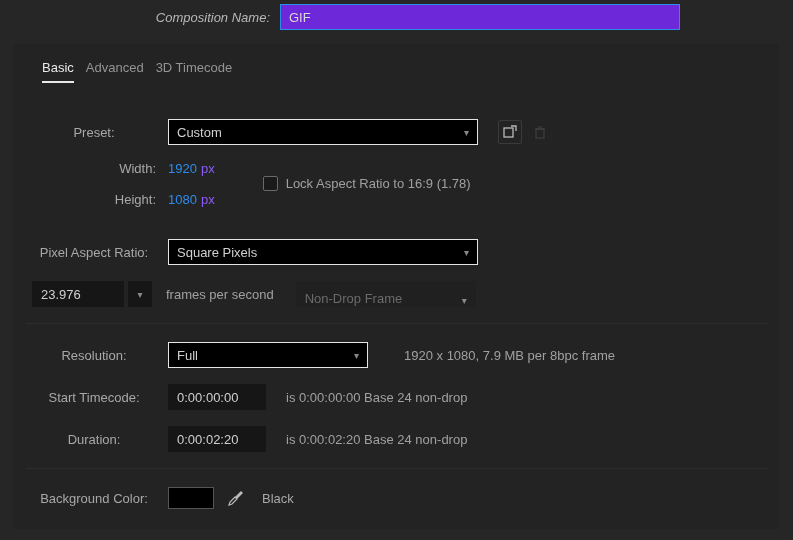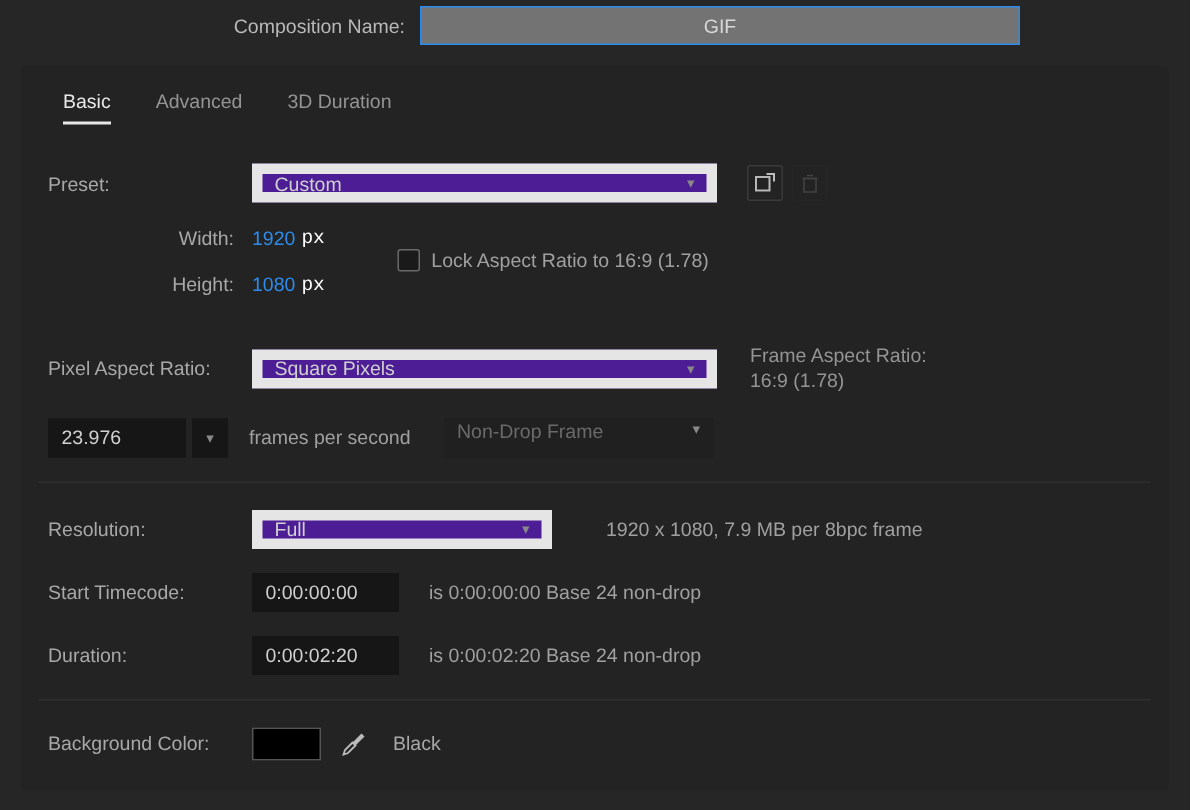--- a/index.html
+++ b/index.html
@@ -15,66 +15,66 @@
   .top-row {
     display: flex;
     align-items: center;
     padding: 4px 0 14px 0;
   }
   .top-label {
     width: 280px;
     text-align: right;
     padding-right: 10px;
     color: #b8b8b8;
+    font-style: italic;
   }
   .name-input {
     flex: 0 0 400px;
-    background: #737373;
+    background: #6d28d9;
     border: 1px solid #2d8ceb;
     color: #d8d8d8;
     padding: 4px 8px;
     font-size: 13px;
     height: 26px;
-    text-align: center;
   }
   .panel {
     background: #232323;
     margin: 0 14px;
     border-radius: 2px;
     padding: 16px 18px 20px 18px;
   }
   .tabs {
     display: flex;
-    gap: 30px;
+    gap: 12px;
     padding-left: 10px;
-    margin-bottom: 26px;
+    margin-bottom: 36px;
   }
   .tab {
     color: #949494;
     cursor: pointer;
     padding-bottom: 6px;
   }
   .tab.active {
     color: #e8e8e8;
     border-bottom: 2px solid #e8e8e8;
   }
   .row {
     display: flex;
     align-items: center;
     margin-bottom: 16px;
   }
   .label {
     width: 136px;
-    text-align: left;
+    text-align: center;
     padding-right: 12px;
     color: #a8a8a8;
   }
   .select {
-    background: #4c1d95;
-    border: 7px solid #e5e5e5;
+    background: #000000;
+    border: 1px solid #e5e5e5;
     color: #d0d0d0;
     height: 26px;
     padding: 0 8px;
     display: flex;
     align-items: center;
     justify-content: space-between;
     cursor: pointer;
   }
   .select.lg { width: 310px; }
   .select.md { width: 200px; }
@@ -86,21 +86,21 @@
     align-items: center;
     justify-content: center;
     border: 1px solid #3a3a3a;
     border-radius: 2px;
     margin-left: 6px;
     cursor: pointer;
   }
   .icon-btn.disabled { opacity: 0.3; cursor: default; border-color: #2a2a2a;}
   .icon-group { margin-left: 14px; display: flex; }
   .link-val { color: #2d8ceb; cursor: ew-resize; }
-  .unit { color: #ffffff; margin-left: 4px; font-family: Liberation Mono, monospace; }
+  .unit { color: #8b5cf6; margin-left: 4px; }
   .dim-line { display: flex; align-items: center; }
   .dim-label { width: 136px; text-align: right; padding-right: 12px; color: #a8a8a8;}
   .lock-wrap {
     display: flex;
     align-items: center;
     margin-left: 26px;
     align-self: center;
   }
   .checkbox {
     width: 15px;
@@ -143,21 +143,21 @@
     cursor: pointer;
   }
   .fps-label { margin-left: 14px; color: #a0a0a0; }
   .drop-select {
     background: #202020;
     border: 1px solid #202020;
     color: #6a6a6a;
     height: 26px;
     width: 180px;
     display: flex;
-    align-items: flex-start;
+    align-items: flex-end;
     justify-content: space-between;
     padding: 0 8px;
     margin-left: 22px;
   }
   .swatch {
     width: 46px;
     height: 22px;
     background: #000000;
     border: 1px solid #555;
     cursor: pointer;
@@ -181,21 +181,21 @@
 <div class="top-row">
   <div class="top-label">Composition Name:</div>
   <input class="name-input" type="text" value="GIF" style="">
 </div>
 
 <div class="panel">
 
   <div class="tabs">
     <div class="tab active">Basic</div>
     <div class="tab">Advanced</div>
-    <div class="tab">3D Duration</div>
+    <div class="tab">3D Timecode</div>
   </div>
 
   <div class="row">
     <div class="label">Preset:</div>
     <div class="select lg">
       <span>Custom</span>
       <span class="chev">▾</span>
     </div>
     <div class="icon-group">
       <div class="icon-btn">
@@ -230,24 +230,20 @@
       </div>
     </div>
   </div>
 
   <div class="row">
     <div class="label">Pixel Aspect Ratio:</div>
     <div class="select lg">
       <span>Square Pixels</span>
       <span class="chev">▾</span>
     </div>
-    <div class="info-text">
-      <div>Frame Aspect Ratio:</div>
-      <div>16:9 (1.78)</div>
-    </div>
   </div>
 
   <div class="row">
     <div class="fr-input-wrap">
       <span>23.976</span>
     </div>
     <div class="fr-drop">
       <span class="chev">▾</span>
     </div>
     <span class="fps-label">frames per second</span>

